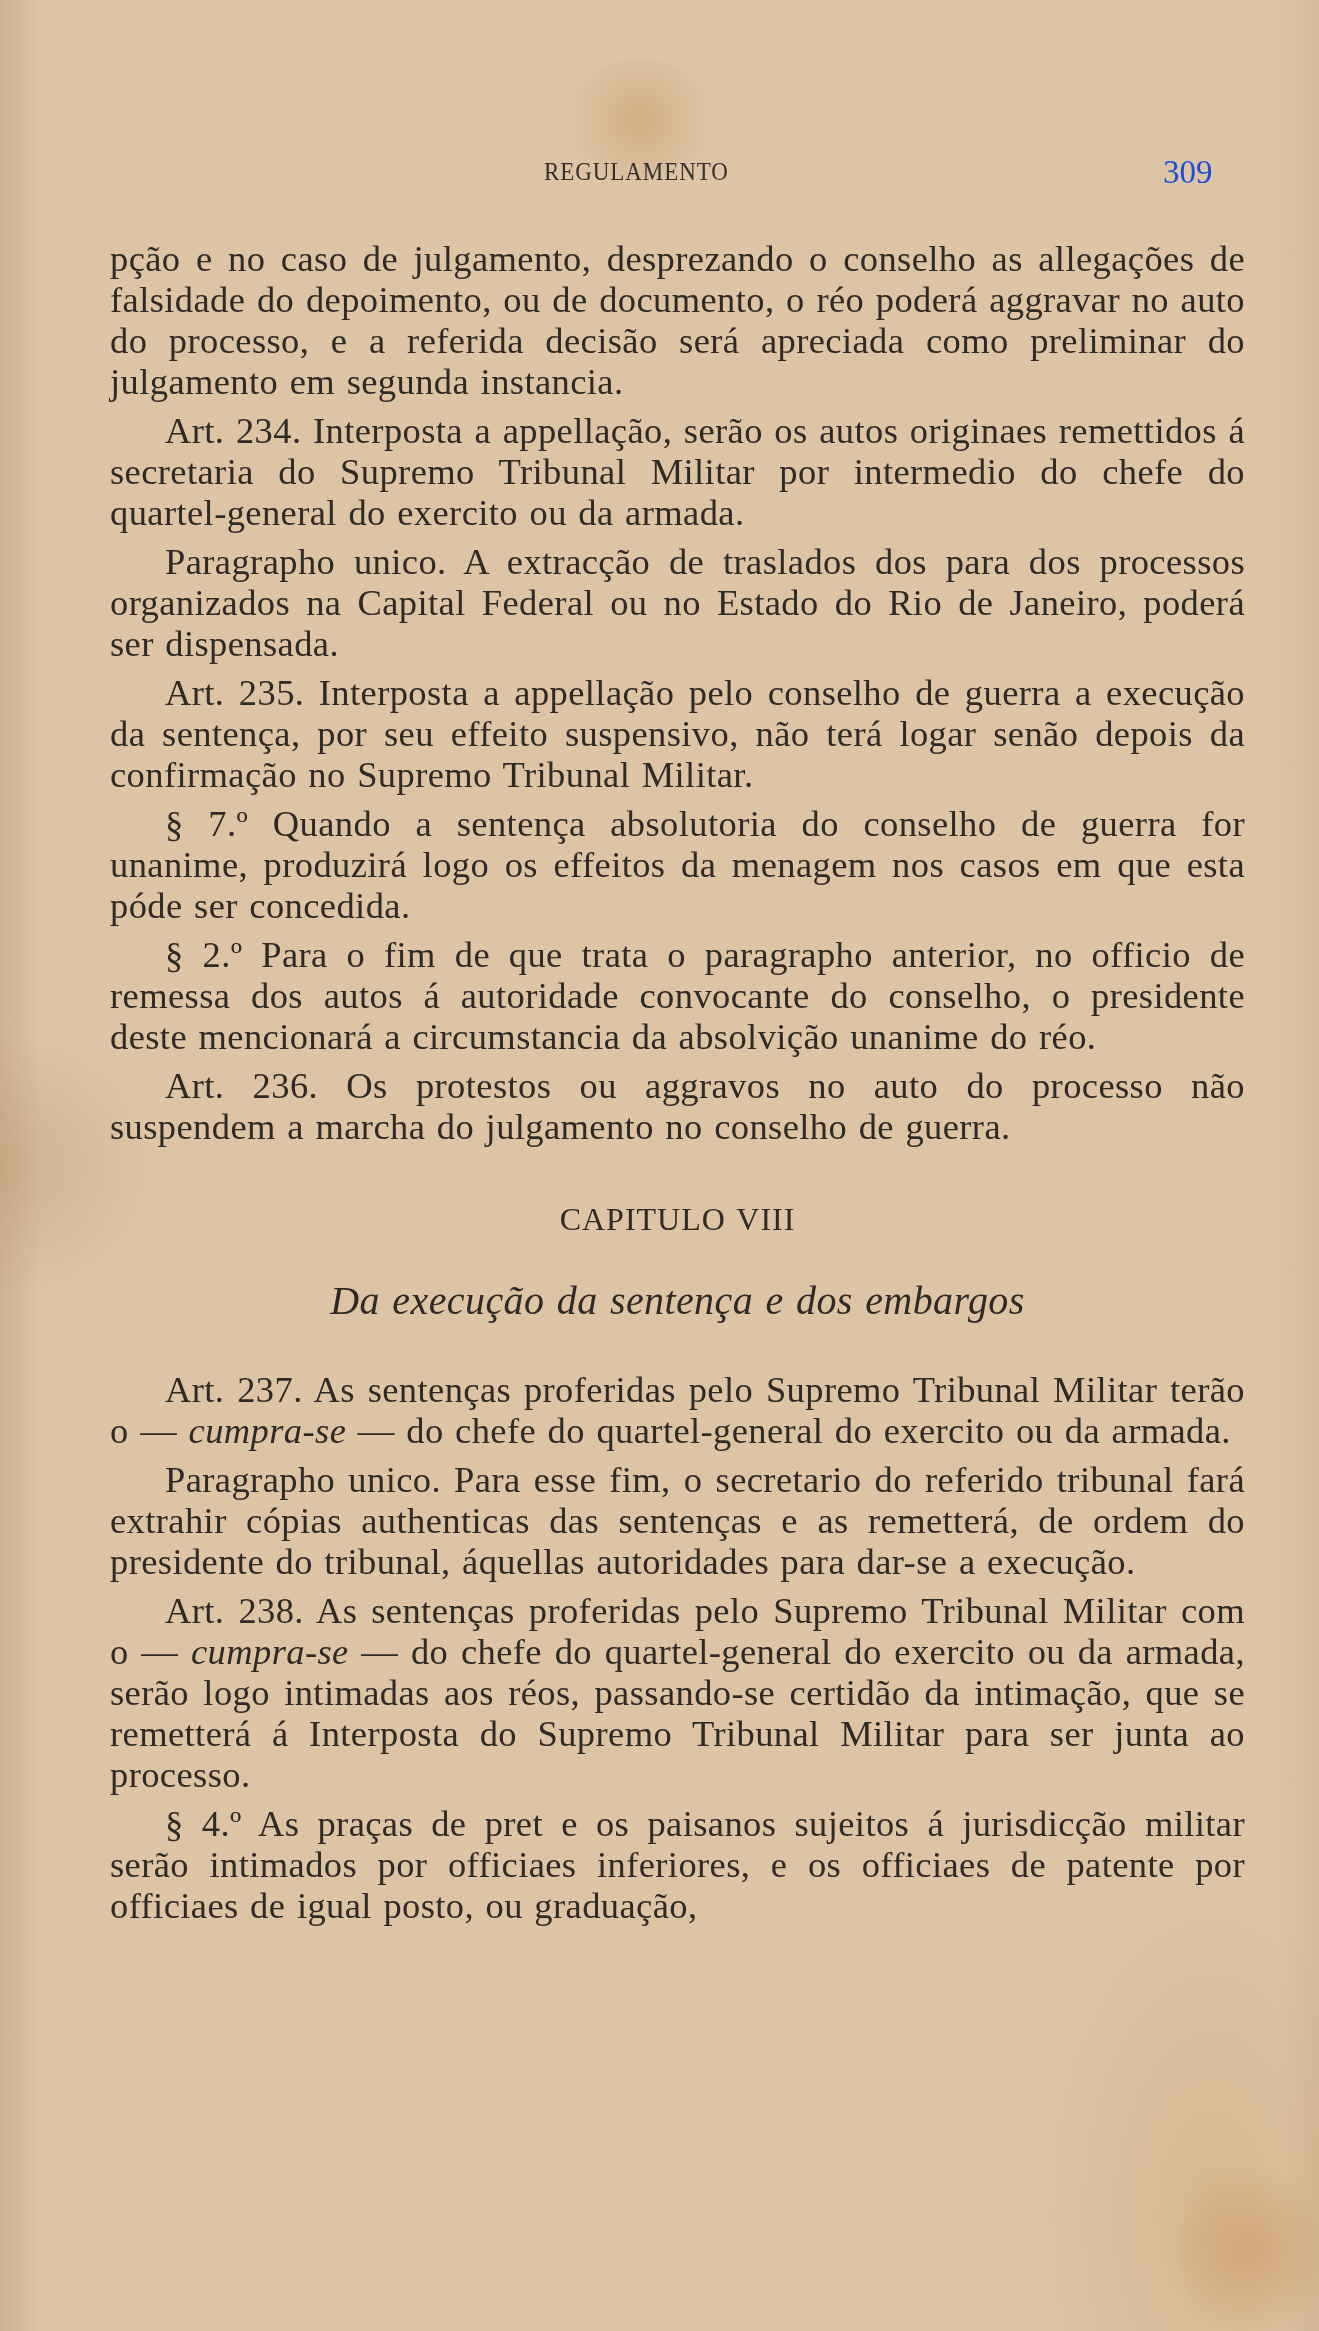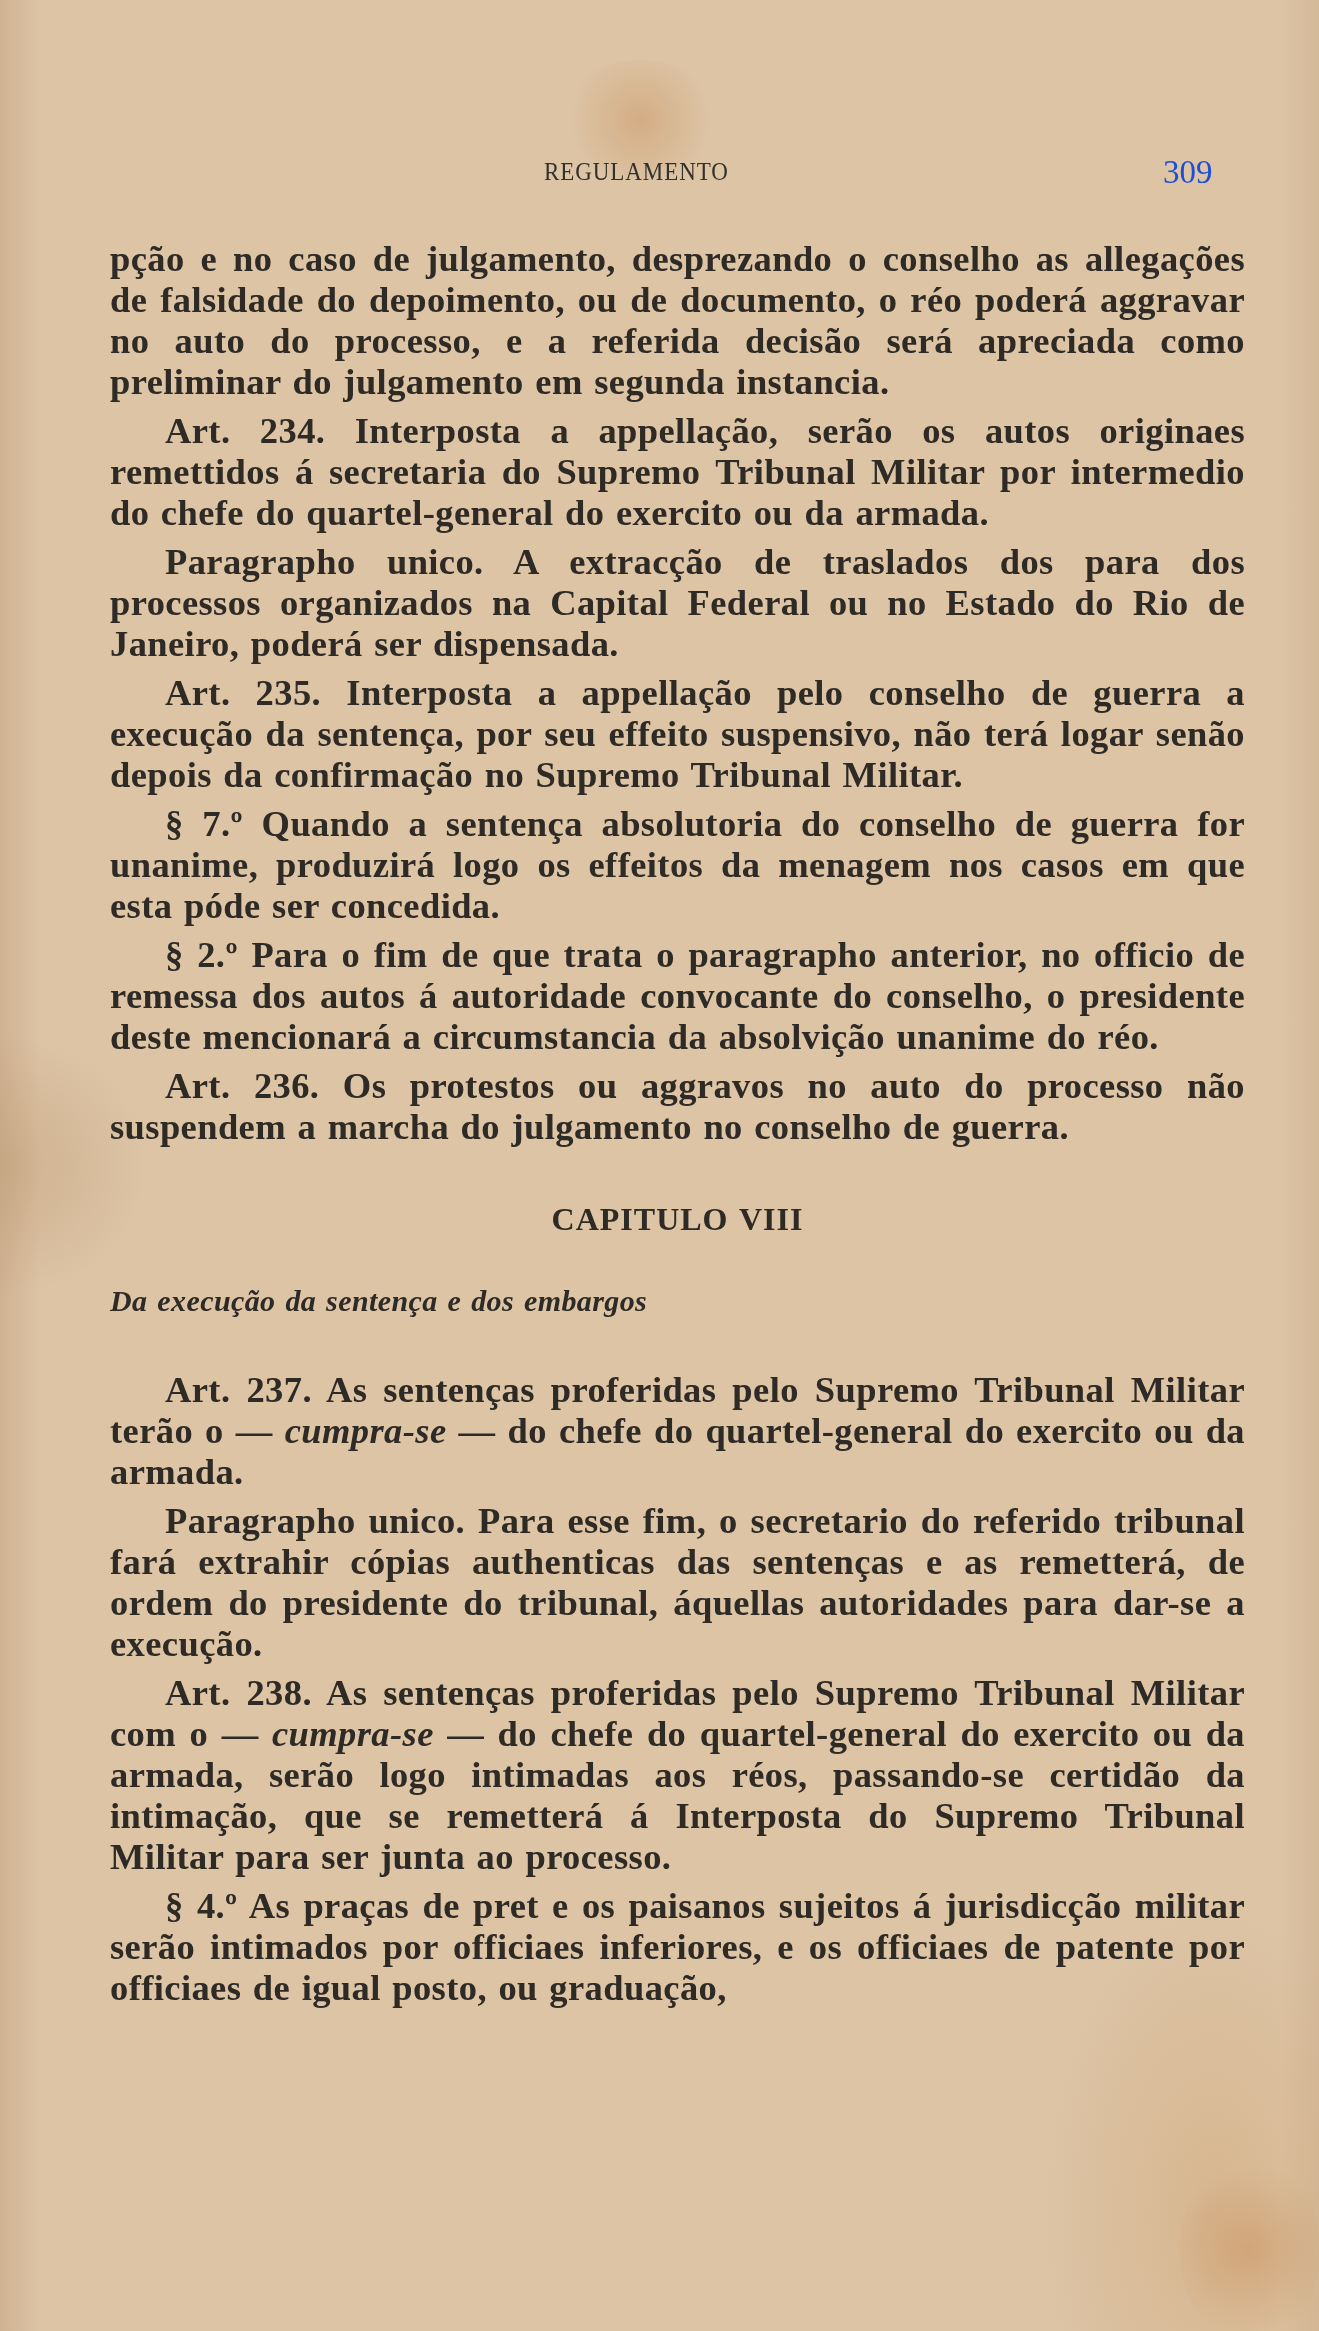--- a/index.html
+++ b/index.html
@@ -19,31 +19,31 @@
   .running-title {
     position: absolute; left: 544px; top: 0; font-size: 25px; letter-spacing: 1px;
     transform: scaleX(0.92); transform-origin: left top; color: #34302b;
   }
   .page-number {
     position: absolute; left: 1163px; top: -4px; font-size: 33px; color: #1d4ed8;
   }
   .body-text {
     position: absolute; left: 110px; top: 238px; width: 1135px;
     font-size: 36.5px; line-height: 41px; text-align: justify;
-    letter-spacing: 0.4px; word-spacing: 2px; font-weight: bold;
+    letter-spacing: 0.4px; word-spacing: 2px;
   }
   .body-text p { margin: 0; text-indent: 0; }
   .body-text p.indent { text-indent: 55px; }
   .body-text p + p { margin-top: 8px; }
   .chapter-heading {
     text-align: center; font-size: 32px; letter-spacing: 1px;
     margin: 52px 0 0 0 !important;
   }
   .chapter-subtitle {
-    text-align: left; font-style: italic; font-size: 30px;
+    text-align: center; font-style: italic; font-size: 40px;
     margin: 40px 0 0 0 !important;
   }
   .after-sub { margin-top: 48px !important; }
   em { font-style: italic; }
   .stain {
     position: absolute; border-radius: 50%;
     background: radial-gradient(circle, rgba(196,130,70,0.35) 0%, rgba(0,0,0,0) 70%);
     pointer-events: none;
   }
 </style>

